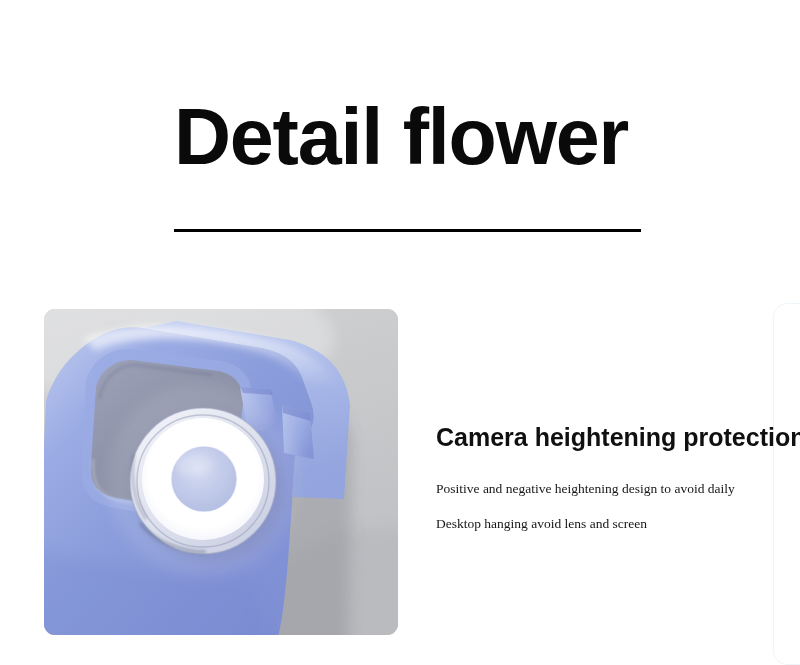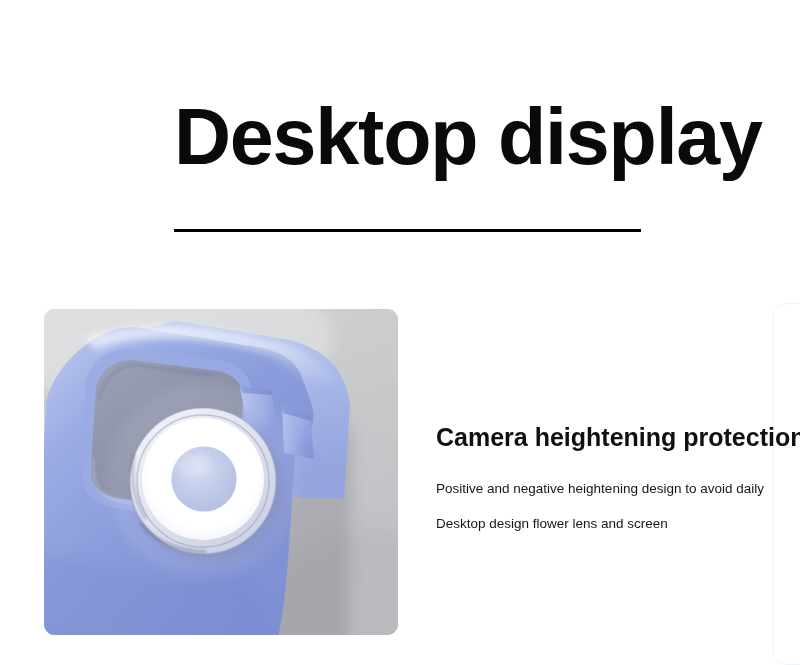--- a/index.html
+++ b/index.html
@@ -76,30 +76,31 @@
     line-height: 1.2;
   }
   .feature-line {
     position: absolute;
     left: 436px;
     font-size: 13.5px;
     font-weight: 400;
     color: #161616;
     white-space: nowrap;
     line-height: 1.2;
+    font-family: Liberation Serif, serif;
   }
   #feature-line-1 { top: 481px; }
   #feature-line-2 { top: 516px; }
 </style>
 </head>
 <body>
 
 <div id="faint-panel"></div>
 
-<div id="page-title">Desktop display</div>
+<div id="page-title">Detail flower</div>
 <div id="title-rule"></div>
 
 <div id="product-photo">
   <svg viewBox="0 0 354 326" preserveAspectRatio="none">
     <defs>
       <linearGradient id="bgGrad" x1="0" y1="0" x2="0.35" y2="1">
         <stop offset="0%" stop-color="#d3d4d6"></stop>
         <stop offset="45%" stop-color="#c9cacc"></stop>
         <stop offset="100%" stop-color="#bfc0c3"></stop>
       </linearGradient>
@@ -250,13 +251,13 @@
 
       <circle cx="159" cy="170" r="96" fill="#ffffff" opacity="0.10" filter="url(#soft8)"></circle>
 
       <path d="M -10 240 C 40 256, 120 272, 206 268 L 228 344 L -10 344 Z" fill="#6f80cb" opacity="0.20" filter="url(#soft8)"></path>
     </g>
   </svg>
 </div>
 
 <div id="feature-heading">Camera heightening protection</div>
 <div id="feature-line-1" class="feature-line">Positive and negative heightening design to avoid daily</div>
-<div id="feature-line-2" class="feature-line">Desktop design flower lens and screen</div>
+<div id="feature-line-2" class="feature-line">Desktop hanging avoid lens and screen</div>
 
 </body></html>

